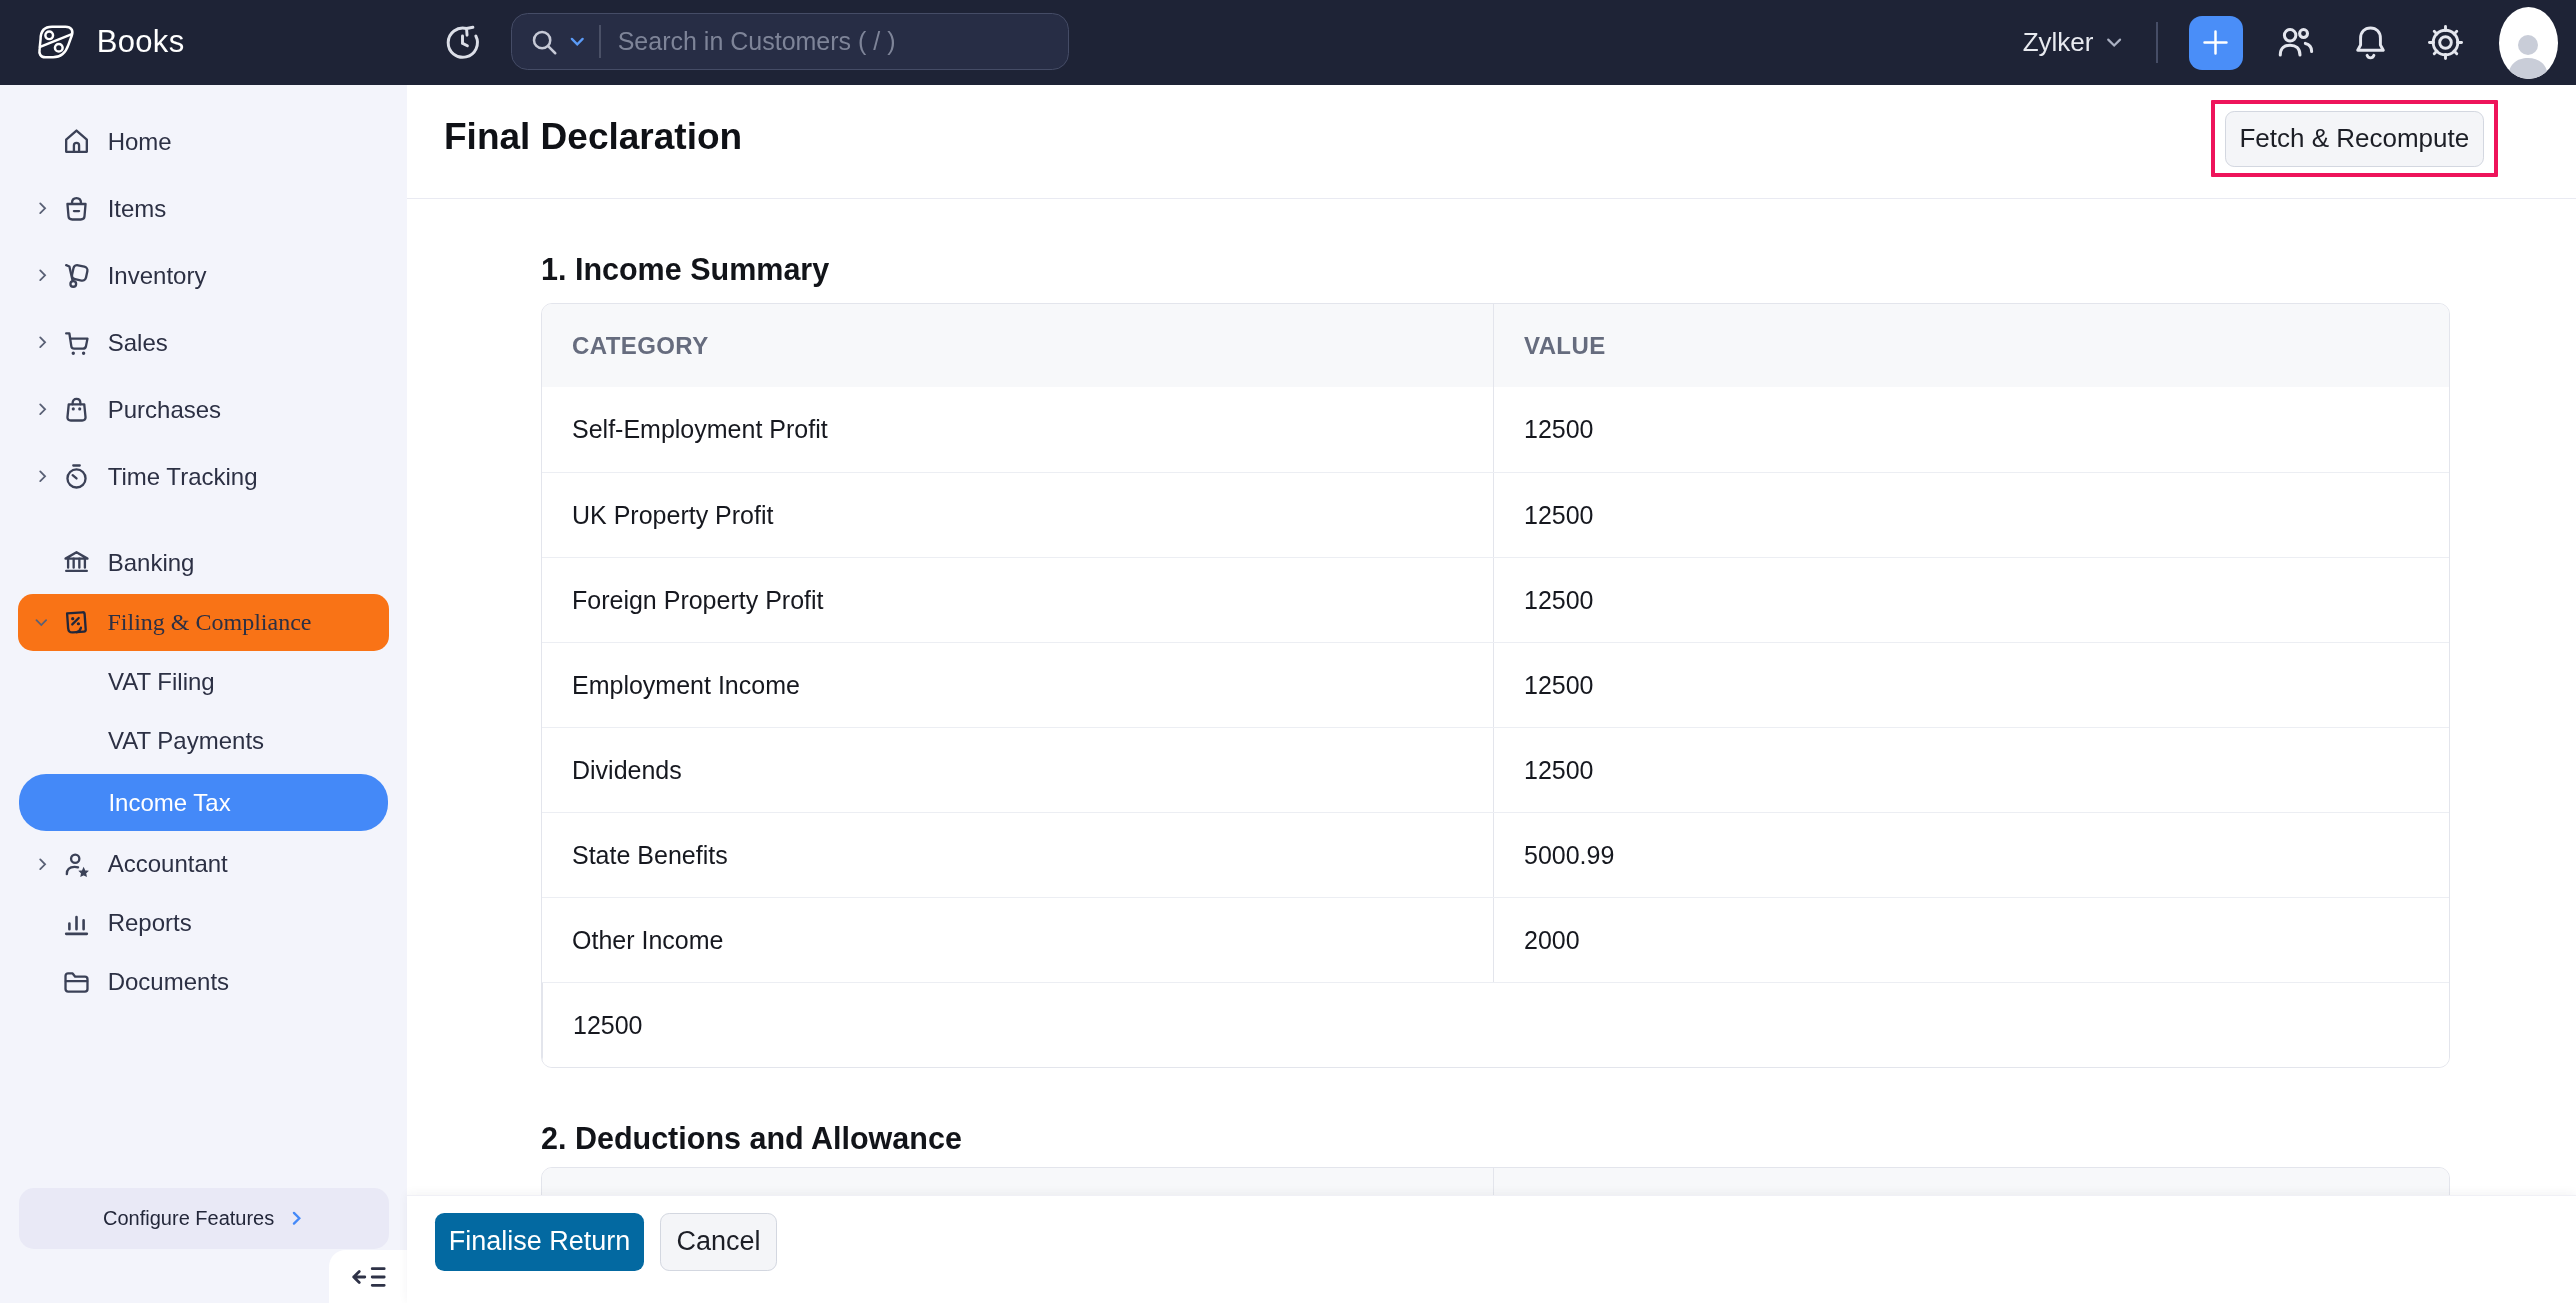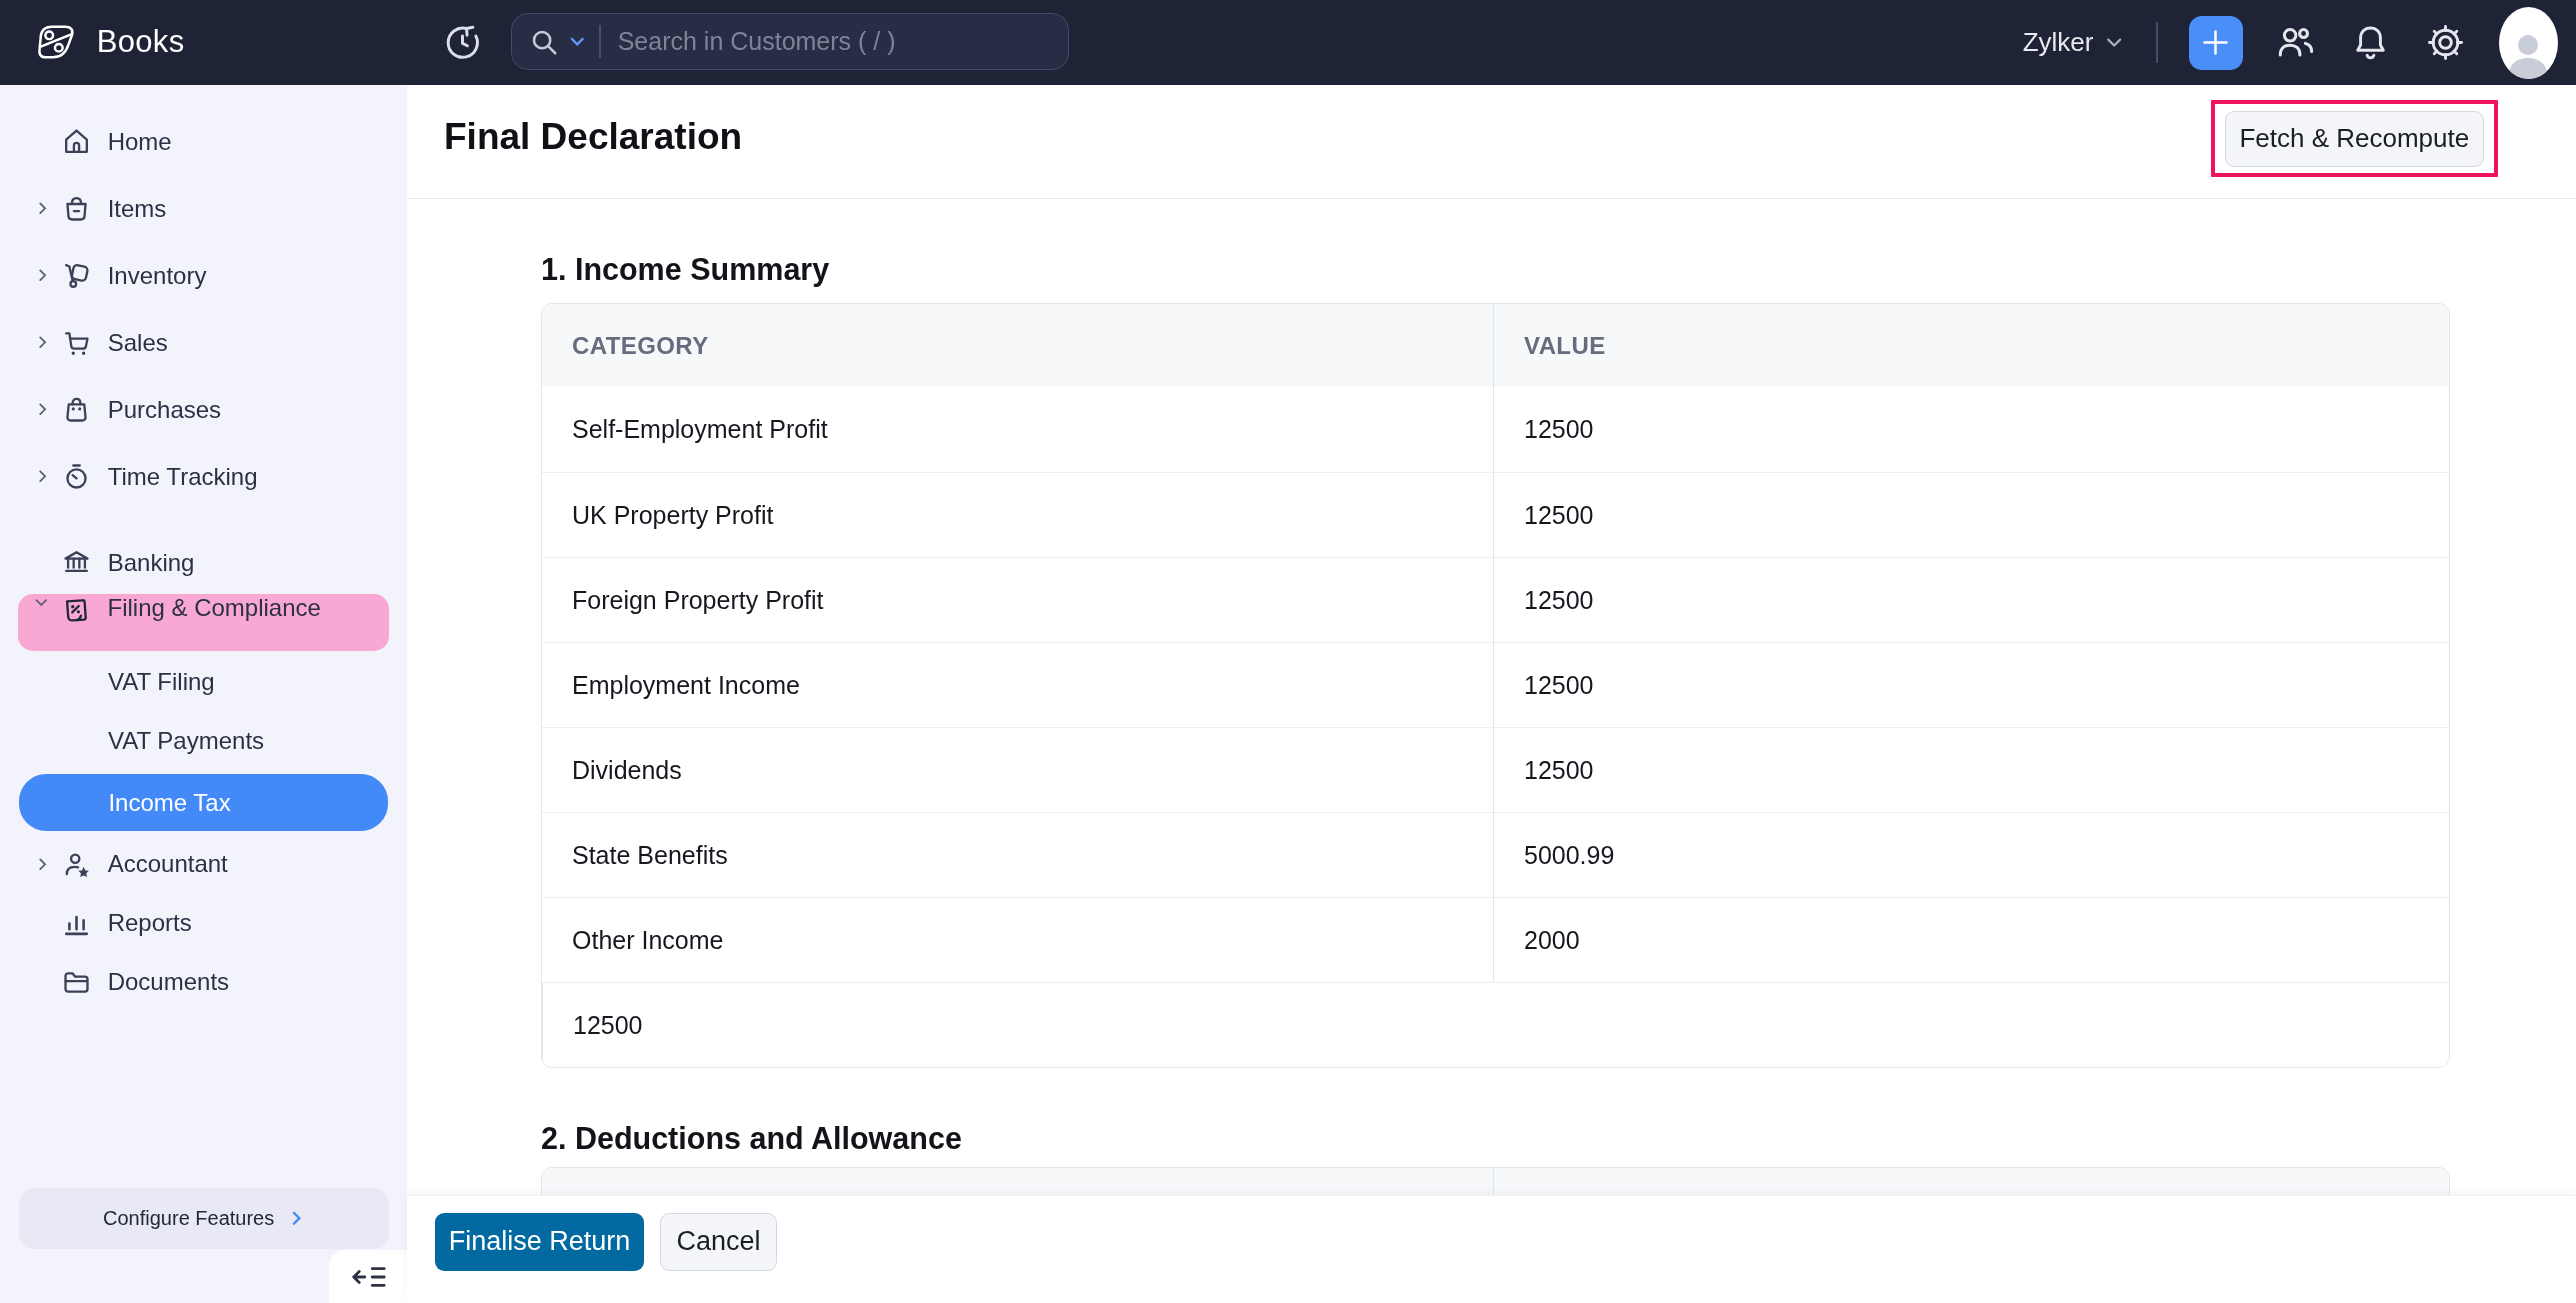--- a/index.html
+++ b/index.html
@@ -24,21 +24,21 @@
 
   
   .sidebar { position:absolute; top:85px; left:0; width:407px; height:1219px; background:#f3f4fb; }
   .nav { padding-top:23px; }
   .nav-row { height:67px; display:flex; align-items:center; cursor:pointer; }
   .nav-row2 { height:59px; display:flex; align-items:center; cursor:pointer; }
   .chev { width:28px; margin-left:28px; display:flex; align-items:center; justify-content:center; }
   .nav-icon { width:33px; height:33px; margin-left:3.7px; display:flex; align-items:center; justify-content:center; }
   .nav-label { margin-left:15px; font-size:24px; color:#2c3044; }
   .group-gap { height:23px; }
-  .pill-active-parent { margin:1.8px 17.6px; height:57px; background:#f9a8d4; border-radius:15px; display:flex; align-items:flex-start; }
+  .pill-active-parent { margin:1.8px 17.6px; height:57px; background:#f97316; border-radius:15px; display:flex; align-items:center;font-family:Liberation Serif, serif; }
   .pill-active-parent .chev { margin-left:10.2px; }
   .sub-row { height:59px; display:flex; align-items:center; padding-left:108px; font-size:24px; color:#2c3044; cursor:pointer; }
   .sub-selected { margin:3.7px 19.4px; height:57px; background:#4489f8; border-radius:27px; display:flex; align-items:center; padding-left:89px; font-size:24px; color:#fff; cursor:pointer; }
   .configure-pill { position:absolute; left:19.4px; bottom:55px; width:370px; height:61px; background:#e9e9f6; border-radius:15px; display:flex; align-items:center; justify-content:center; gap:13px; cursor:pointer; }
   .configure-pill .txt { font-size:20px; color:#23273a; }
   .collapse-notch { position:absolute; right:0; bottom:0; width:78px; height:54px; background:#fff; border-top-left-radius:16.6px; display:flex; align-items:center; justify-content:center; }
 
   
   .main { position:absolute; top:85px; left:407px; width:2169px; height:1219px; background:#fff; }
   .page-header { position:relative; height:114px; border-bottom:1.8px solid #e9eaf2; }

